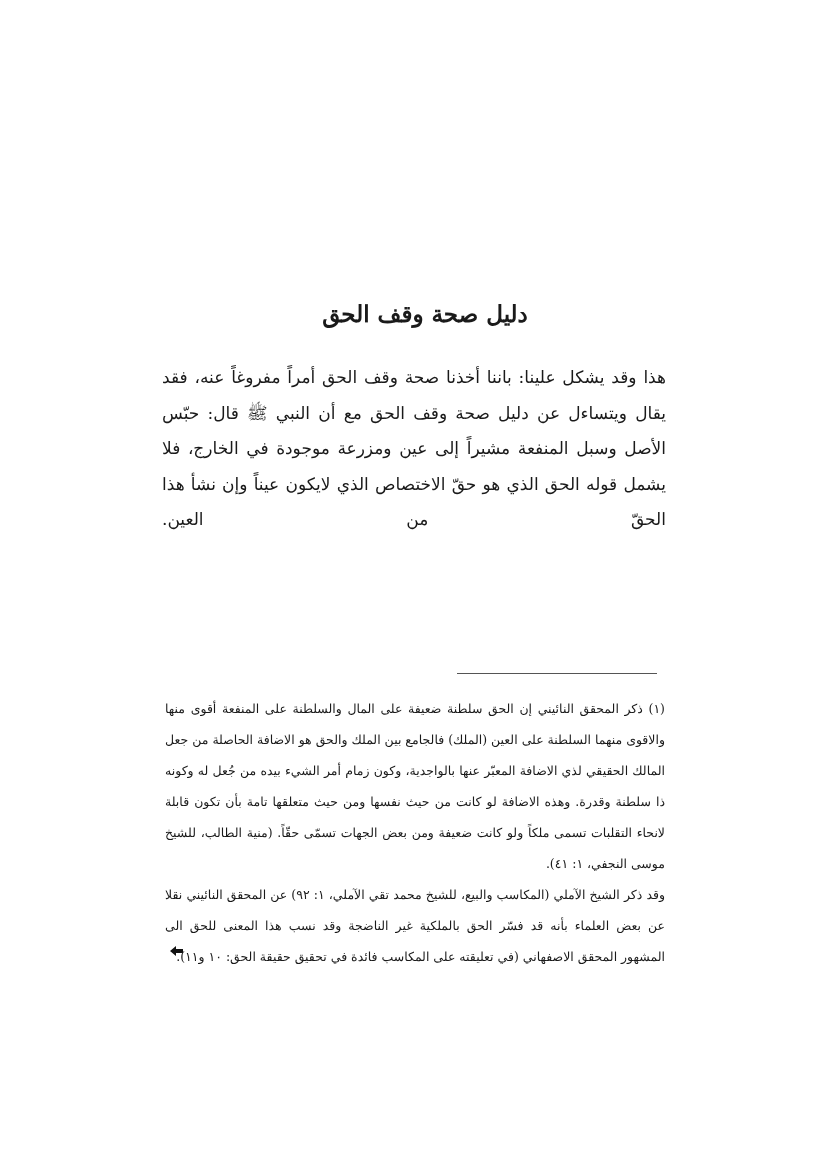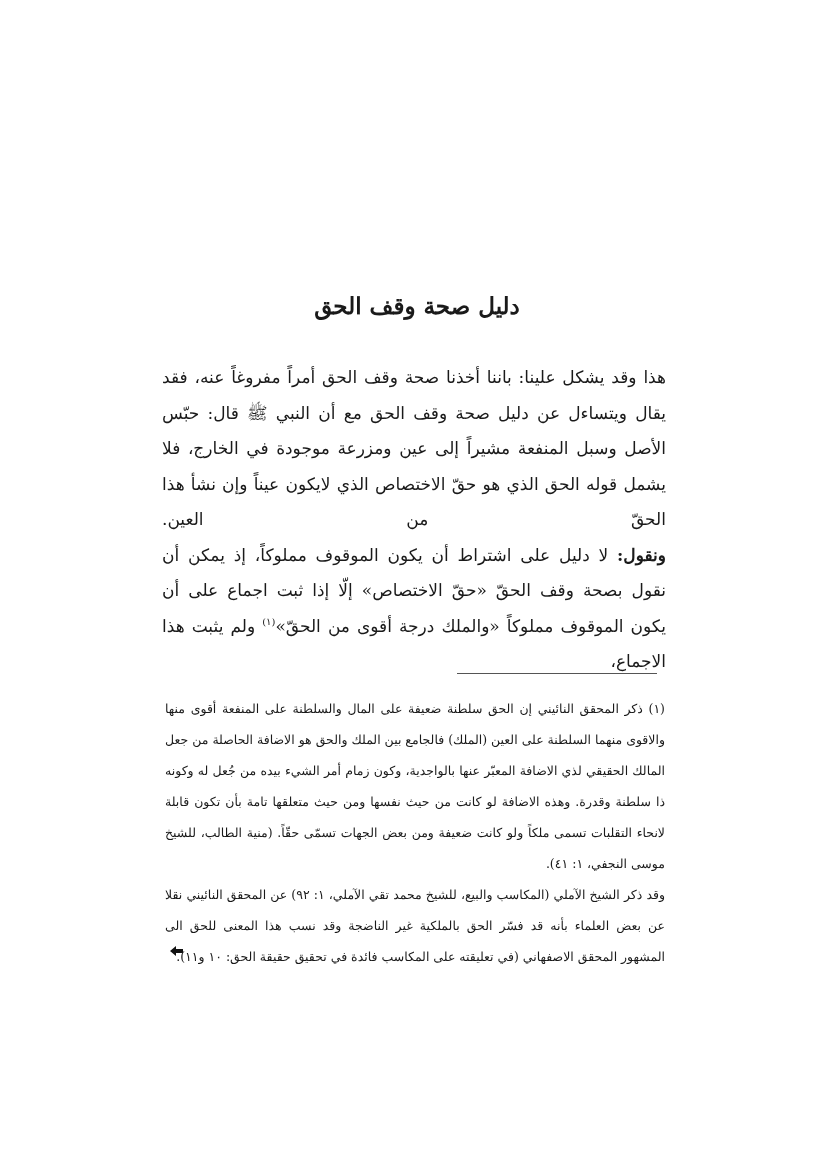--- a/index.html
+++ b/index.html
@@ -23,21 +23,21 @@
     .title {
       position: absolute;
       top: 284px;
       left: 160px;
       width: 506px;
       text-align: center;
       direction: rtl;
       font-size: 23px;
       font-weight: bold;
       line-height: 36px;
-      margin: 4px;
+      margin: 12px;
     }
     .body-text {
       position: absolute;
       top: 360px;
       left: 162px;
       width: 504px;
       direction: rtl;
       text-align: justify;
       font-size: 17px;
       line-height: 35.5px;
@@ -85,21 +85,20 @@
   </style>
 </head>
 <body>
 
 <div class="page">
 
   <h1 class="title">دليل صحة وقف الحق</h1>
 
   <div class="body-text">
     <p class="full-last">هذا وقد يشكل علينا: باننا أخذنا صحة وقف الحق أمراً مفروغاً عنه، فقد يقال ويتساءل عن دليل صحة وقف الحق مع أن النبي ﷺ قال: حبّس الأصل وسبل المنفعة مشيراً إلى عين ومزرعة موجودة في الخارج، فلا يشمل قوله الحق الذي هو حقّ الاختصاص الذي لايكون عيناً وإن نشأ هذا الحقّ من العين.</p>
-    <p><span class="lead">ونقول:</span><span> لا دليل على اشتراط أن يكون الموقوف مملوكاً، إذ يمكن أن نقول بصحة وقف الحقّ «حقّ الاختصاص» إلّا إذا ثبت اجماع على أن يكون الموقوف مملوكاً «والملك درجة أقوى من الحقّ»</span><sup>(١)</sup><span> ولم يثبت هذا الاجماع،</span></p>
   </div>
 
   <div class="footnote-rule"></div>
 
   <div class="footnotes">
     <p><span>(١)</span><span> ذكر المحقق النائيني إن الحق سلطنة ضعيفة على المال والسلطنة على المنفعة أقوى منها والاقوى منهما السلطنة على العين (الملك) فالجامع بين الملك والحق هو الاضافة الحاصلة من جعل المالك الحقيقي لذي الاضافة المعبّر عنها بالواجدية، وكون زمام أمر الشيء بيده من جُعل له وكونه ذا سلطنة وقدرة. وهذه الاضافة لو كانت من حيث نفسها ومن حيث متعلقها تامة بأن تكون قابلة لانحاء التقلبات تسمى ملكاً ولو كانت ضعيفة ومن بعض الجهات تسمّى حقّاً. (منية الطالب، للشيخ موسى النجفي، ١: ٤١).</span></p>
     <p><span>وقد ذكر الشيخ الآملي (المكاسب والبيع، للشيخ محمد تقي الآملي، ١: ٩٢) عن المحقق النائيني نقلا عن بعض العلماء بأنه قد فسّر الحق بالملكية غير الناضجة وقد نسب هذا المعنى للحق الى المشهور المحقق الاصفهاني (في تعليقته على المكاسب فائدة في تحقيق حقيقة الحق: ١٠ و١١).</span></p>
   </div>
 
   <svg class="continue-arrow" viewBox="0 0 14 10">

